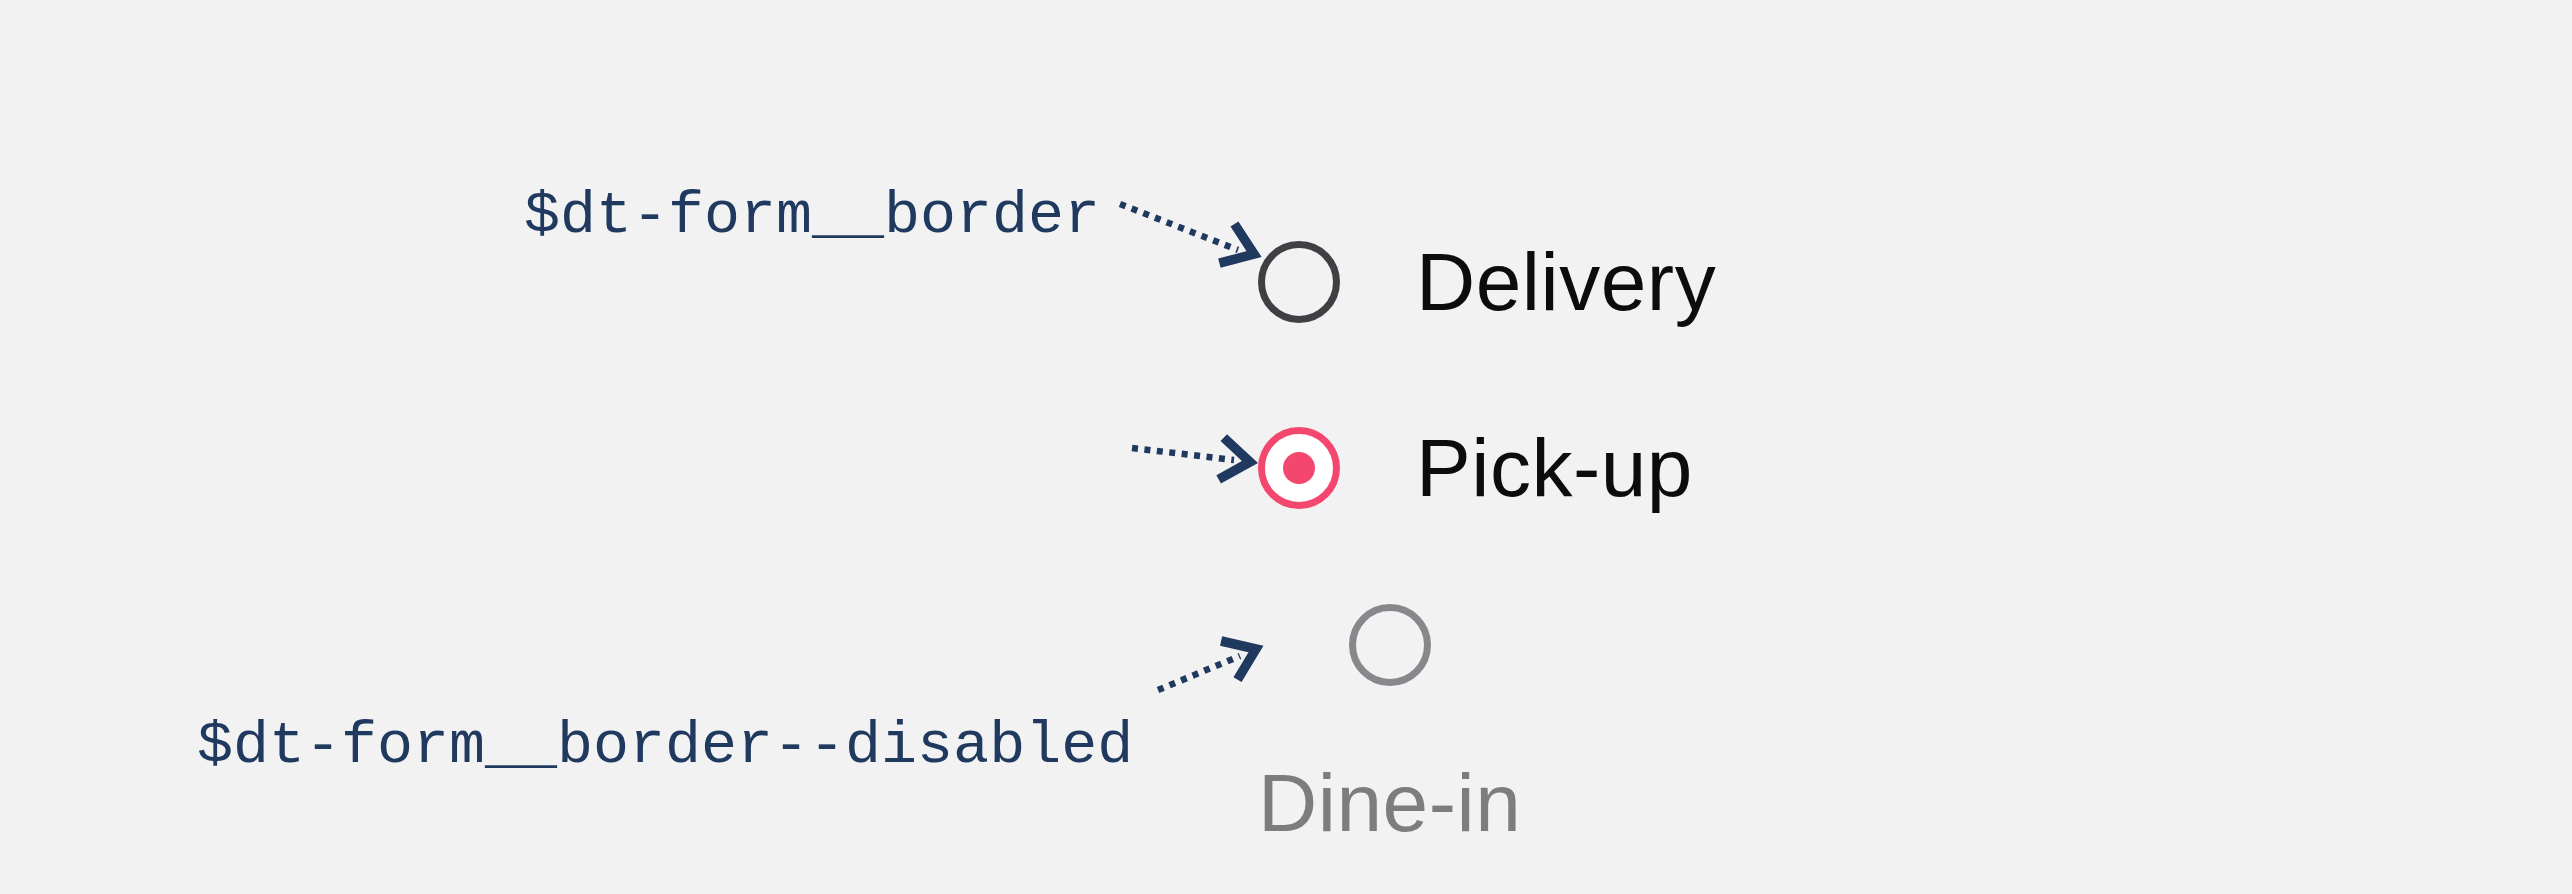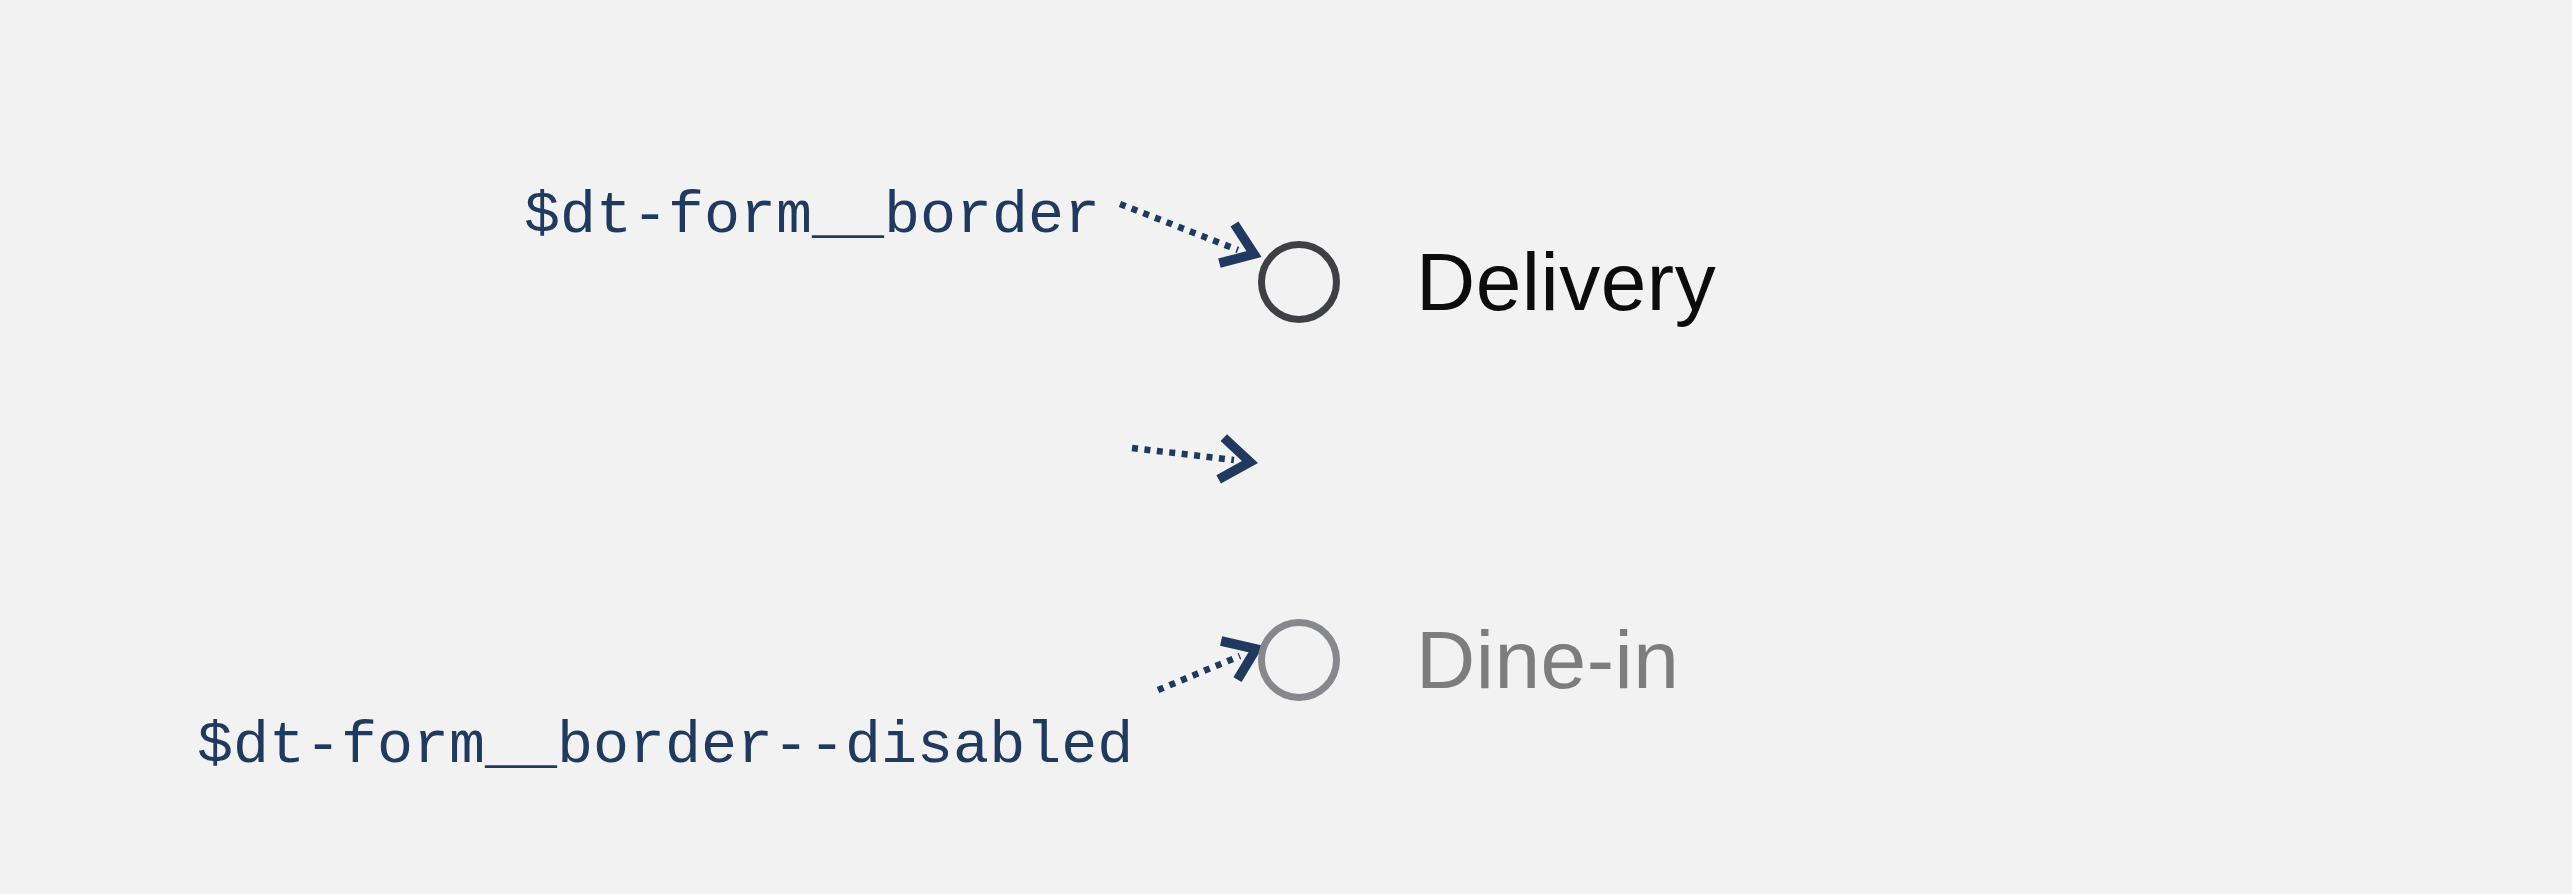--- a/index.html
+++ b/index.html
@@ -39,21 +39,21 @@
   }
 
   
   .option{
     position:absolute;left:1258px;
     display:flex;align-items:center;gap:76px;
     height:82px;
   }
   .option.o1{top:241px;}
   .option.o2{top:427px;}
-  .option.o3{top:619px;}
+  .option.o3{top:604px;flex-direction:column;}
 
   .radio{
     box-sizing:border-box;
     width:82px;height:82px;border-radius:50%;
     flex:0 0 auto;
     display:flex;align-items:center;justify-content:center;
   }
   .radio.unselected{border:7px solid var(--radio-border,#3f4043);background:transparent;}
   .radio.selected{border:7px solid var(--accent-pink,#f4476f);background:#ffffff;}
   .radio.disabled{border:7px solid var(--radio-border-disabled,#87888b);background:transparent;}
@@ -97,19 +97,25 @@
         <polyline points="-29,-21 0,0 -29,21"></polyline>
       </g>
     </g>
   </svg>
 
   <div class="option o1">
     <div class="radio unselected"></div>
     <div class="option-label">Delivery</div>
   </div>
 
+  <div class="option o2">
+    <div class="radio selected">
+      <div class="radio-dot"></div>
+    </div>
+    <div class="option-label">Pick-up</div>
+  </div>
 
   <div class="option o3">
     <div class="radio disabled"></div>
     <div class="option-label">Dine-in</div>
   </div>
 
 </div>
 
 </body></html>

